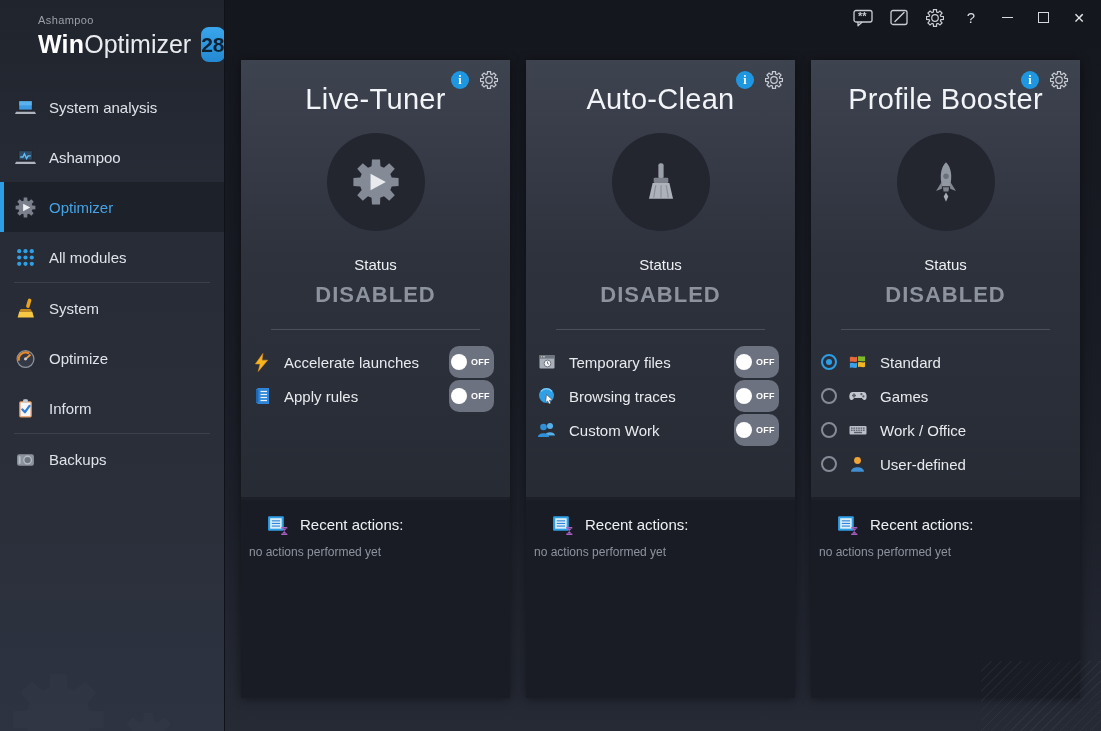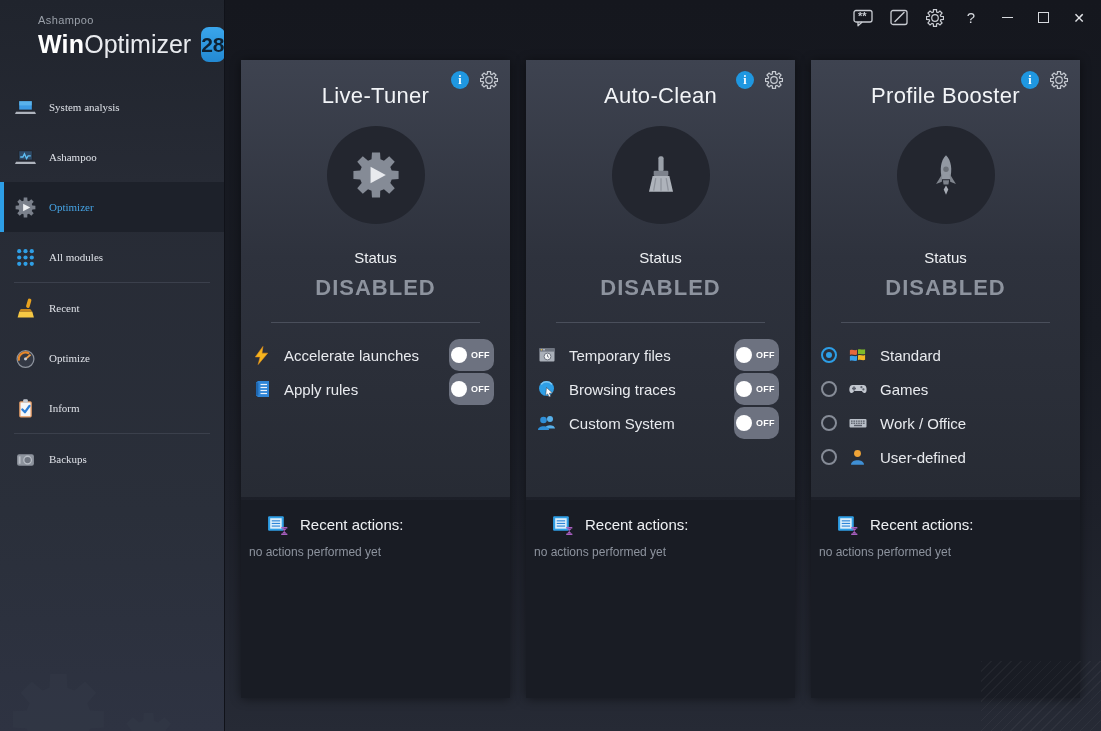--- a/index.html
+++ b/index.html
@@ -18,21 +18,21 @@
   .logo-light { font-size:25px; font-weight:300; color:#e9ebef; }
   .logo-badge { width:35px; height:35px; margin-left:10px; border-radius:8px;
                 background:linear-gradient(180deg,#3aa6ec,#2389d2);
                 color:#0e2233; font-size:21px; font-weight:700;
                 display:flex; align-items:center; justify-content:center; }
   .nav { margin-top:14px; position:relative; z-index:2; }
   .nav-item { height:50px; display:flex; align-items:center; padding-left:14px;
               cursor:pointer; position:relative; }
   .nav-item .nav-icon { width:22px; height:22px; margin-right:13px; display:flex;
               align-items:center; justify-content:center; flex:none; }
-  .nav-label { font-size:11px; color:#dfe2e8;font-family:Liberation Serif, serif; }
+  .nav-label { font-size:15px; color:#dfe2e8; }
   .nav-item.selected { background:#1d212a; }
   .nav-item.selected::before { content:""; position:absolute; left:0; top:0;
               width:4px; height:100%; background:#2d9ee6; }
   .nav-item.selected .nav-label { color:#45a3e4; }
   .nav-divider { height:1px; background:#3b404c; margin:0 14px; }
   .sidebar-deco { position:absolute; bottom:-30px; left:-20px; width:280px; height:180px;
               opacity:.35; z-index:1; }
 
   
   .main { flex:1; position:relative;
@@ -50,21 +50,21 @@
   .card { width:269px; height:638px; display:flex; flex-direction:column;
           box-shadow:0 1px 10px rgba(0,0,0,.45); }
   .card-main { height:437px; position:relative; flex:none;
           background:linear-gradient(180deg,#3e4350 0%, #2e323d 45%, #272b34 100%); }
   .card-head { position:absolute; top:11px; right:12px; display:flex; gap:11px;
           align-items:center; }
   .info-icon { width:18px; height:18px; border-radius:50%; background:#1f97e0;
           color:#fff; font-size:12px; font-weight:700; font-family:"Liberation Serif",serif;
           display:flex; align-items:center; justify-content:center; cursor:pointer; }
   .gear-icon { cursor:pointer; display:flex; }
-  .card-title { text-align:center; margin-top:23px; font-size:22px; font-weight:300;
+  .card-title { text-align:center; margin-top:23px; font-size:29px; font-weight:300;
           color:#f2f4f7; letter-spacing:.3px; }
   .big-circle { width:98px; height:98px; border-radius:50%; background:#23262f;
           margin:17px auto 0; display:flex; align-items:center; justify-content:center;
           cursor:pointer; }
   .status-label { text-align:center; margin-top:25px; font-size:15px; color:#eef0f3; }
   .status-value { text-align:center; margin-top:9px; font-size:22px; font-weight:700;
           color:#8d939e; letter-spacing:1px; }
   .card-divider { height:1px; background:#4a4f5b; margin:21px 30px 0; }
   .rows { padding:15px 16px 0 10px; }
   .row { display:flex; align-items:center; height:34px; }
@@ -157,21 +157,21 @@
       </div>
       <div class="nav-divider"></div>
       <div class="nav-item">
         <span class="nav-icon">
           <svg width="21" height="21" viewBox="0 0 20 20">
               <rect x="11.4" y="0.5" width="3.4" height="9" rx="1.5" fill="#e8a21f" transform="rotate(16 13 5)"></rect>
               <path d="M5.5,10.5 L14.5,10.5 L16.5,13 L4,13 Z" fill="#c8871d"></path>
               <path d="M4,13 L16.5,13 L18,18.5 L2.5,18.5 Z" fill="#f6c844"></path>
             </svg>
         </span>
-        <span class="nav-label">Recent</span>
+        <span class="nav-label">System</span>
       </div>
       <div class="nav-item">
         <span class="nav-icon">
           <svg width="21" height="21" viewBox="0 0 20 20">
               <circle cx="10" cy="10.5" r="8" fill="#343945" stroke="#8d939d" stroke-width="1.2"></circle>
               <path d="M3.8,12 A6.4,6.4 0 0 1 13.5,5.3" fill="none" stroke="#e8882a" stroke-width="2"></path>
               <line x1="10" y1="10.5" x2="14.8" y2="6.3" stroke="#f0a04a" stroke-width="1.8"></line>
               <circle cx="10" cy="10.5" r="1.4" fill="#c9ced6"></circle>
             </svg>
         </span>
@@ -389,21 +389,21 @@
             </div>
             <div class="row">
               <span class="row-icon">
                 <svg width="20" height="20" viewBox="0 0 20 20">
                     <circle cx="13" cy="6" r="3" fill="#57b0ea"></circle>
                     <path d="M8,15.5 C8,11 18,11 18,15.5 Z" fill="#57b0ea"></path>
                     <circle cx="6.5" cy="7" r="3.3" fill="#2f8fd8"></circle>
                     <path d="M1,17 C1,12 12,12 12,17 Z" fill="#2f8fd8"></path>
                   </svg>
               </span>
-              <span class="row-label">Custom System</span>
+              <span class="row-label">Custom Work</span>
               <span class="toggle">
                   <span class="knob"></span>
                   <span class="toggle-state">OFF</span>
                 </span>
             </div>
           </div>
         </div>
         <div class="card-recent">
           <div class="recent-head">
             <span class="row-icon">

